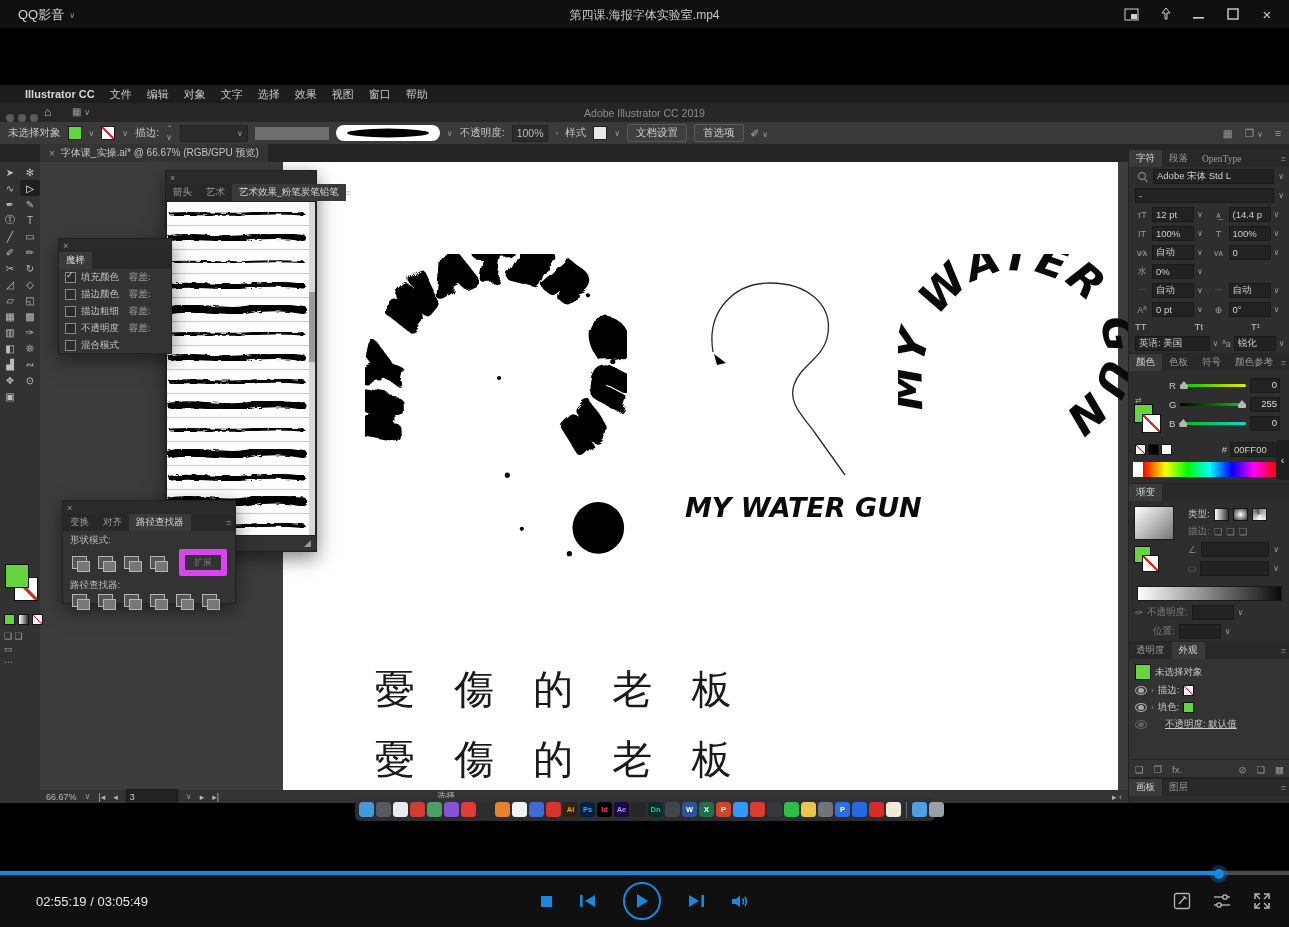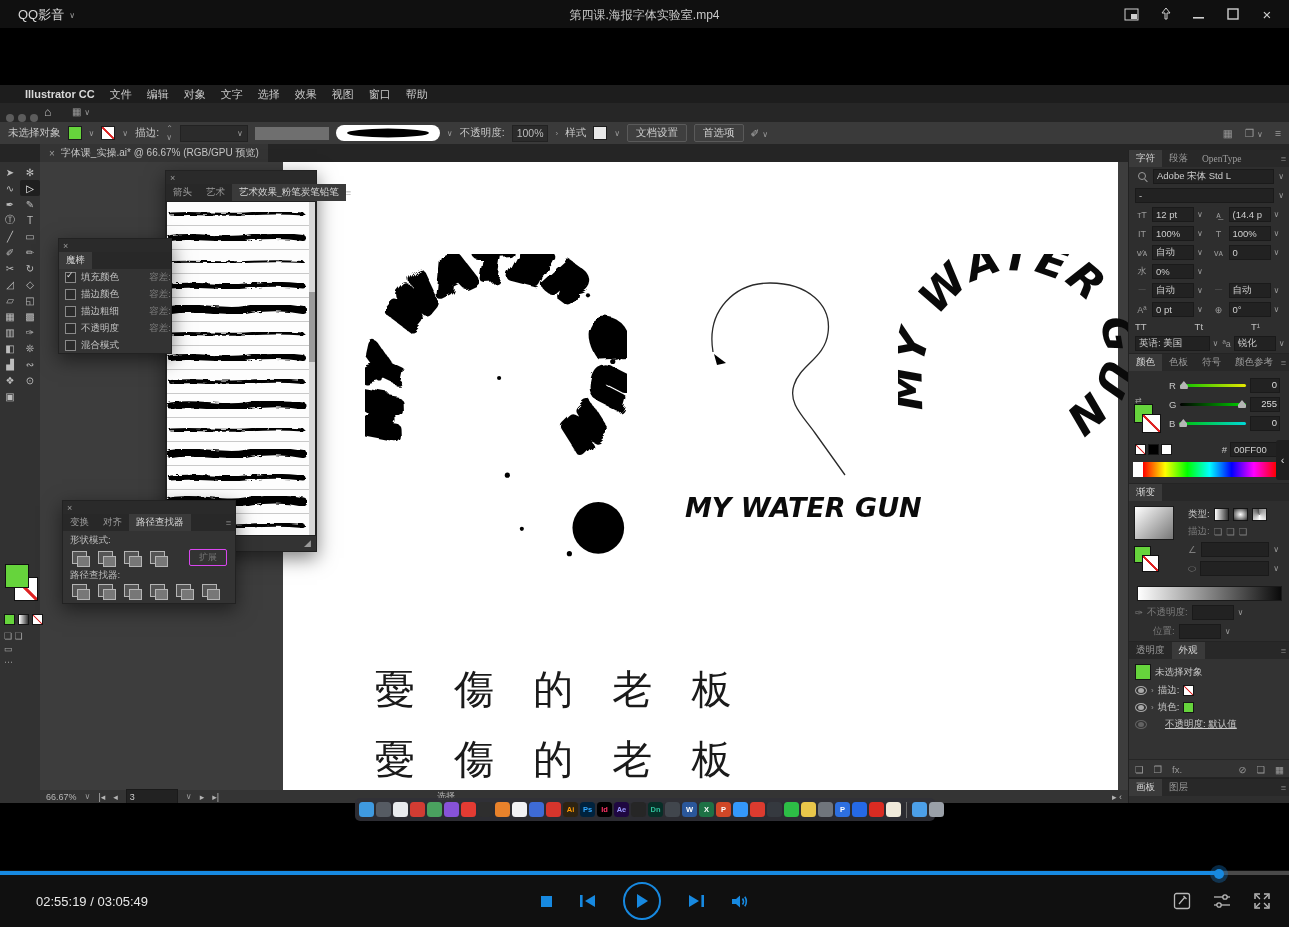--- a/index.html
+++ b/index.html
@@ -57,29 +57,29 @@
   .ptab.active{background:#3a3a3a;color:#d6d6d6;}
   .pmenu{margin-left:auto;margin-right:4px;color:#9b9b9b;}
   #panel-brushes{left:165px;top:170px;width:150px;height:380px;}
   #brush-list{position:relative;margin:0;background:#f2f2f2;height:333px;overflow:hidden;border:1px solid #222;}
   .brush-row{height:23px;border-bottom:1px solid #c9c9c9;background:#fdfdfd;display:flex;align-items:center;}
   #brush-scroll{position:absolute;right:0;top:0;width:6px;height:100%;background:#d8d8d8;}
   #brush-thumb{position:absolute;right:0;top:90px;width:6px;height:70px;background:#9a9a9a;}
   .ffoot{height:14px;display:flex;align-items:center;justify-content:flex-end;color:#9a9a9a;font-size:9px;padding:0 5px;}
   #panel-wand{left:58px;top:238px;width:112px;height:114px;overflow:hidden;}
   .wand-row{display:flex;align-items:center;gap:5px;font-size:9.5px;color:#c3c3c3;height:17px;padding-left:6px;}
-  .wand-row .tol{margin-left:auto;padding-right:0;color:#7d7d7d;}
+  .wand-row .tol{margin-left:auto;padding-right:20px;color:#7d7d7d;font-weight:bold;}
   .cb{width:9px;height:9px;border:1px solid #8a8a8a;background:#2b2b2b;display:inline-block;position:relative;}
   .cb.on::after{content:"✓";position:absolute;left:0;top:-3px;font-size:9px;color:#ddd;}
   #panel-pf{left:62px;top:500px;width:172px;height:102px;}
   .pf-label{font-size:9.5px;color:#bdbdbd;padding:3px 0 2px 7px;}
   .pf-row{display:flex;gap:11px;padding-left:9px;align-items:center;}
   .pf-icon{width:13px;height:11px;border:1px solid #b5b5b5;position:relative;background:#555;}
   .pf-icon::after{content:"";position:absolute;left:4px;top:4px;width:11px;height:9px;border:1px solid #b5b5b5;background:#777;}
-  .pf-expand{margin-left:auto;margin-right:8px;border:1px solid #d946ef;color:#777;font-size:9px;
+  .pf-expand{margin-left:auto;margin-right:8px;border:6px solid #d946ef;color:#777;font-size:9px;
              border-radius:2px;padding:1px 9px;}
   
   #right-dock{left:1128px;top:150px;width:161px;height:653px;background:#2e2e2e;border-left:1px solid #222;
               color:#c8c8c8;font-size:9.5px;}
   .rp{border-bottom:1px solid #242424;}
   .row{display:flex;align-items:center;gap:4px;padding:2px 6px;}
   .ibox{background:#222;border:1px solid #1a1a1a;height:13px;display:inline-flex;align-items:center;
         padding:0 3px;min-width:34px;color:#cfcfcf;}
   .icn{color:#9a9a9a;font-size:9px;width:14px;text-align:center;}
   .half{display:flex;align-items:center;gap:3px;width:50%;}
@@ -168,20 +168,21 @@
         <span class="menu-item">帮助</span>
       </span>
   </div>
 
   <div class="abs" id="ai-titlebar">
     <span class="abs" style="left:6px;top:5px;">
       <span class="dotlight"></span><span class="dotlight"></span><span class="dotlight"></span>
     </span>
     <span class="abs" style="left:44px;top:2px;color:#bdbdbd;font-size:12px;">⌂</span>
     <span class="abs" style="left:72px;top:3px;color:#9a9a9a;font-size:10px;">▦ <span class="chev">∨</span></span>
+    <div class="abs" id="ai-wintitle">Adobe Illustrator CC 2019</div>
   </div>
 
   <div class="abs" id="ai-controlbar">
     <span>未选择对象</span>
     <span class="chip" id="cb-fill" style="background: rgb(102, 212, 60);"></span>
       <span class="chev">∨</span>
     <span class="chip none-slash"></span>
       <span class="chev">∨</span>
     <span>描边:</span>
     <span class="chev">⌃<br>∨</span>

